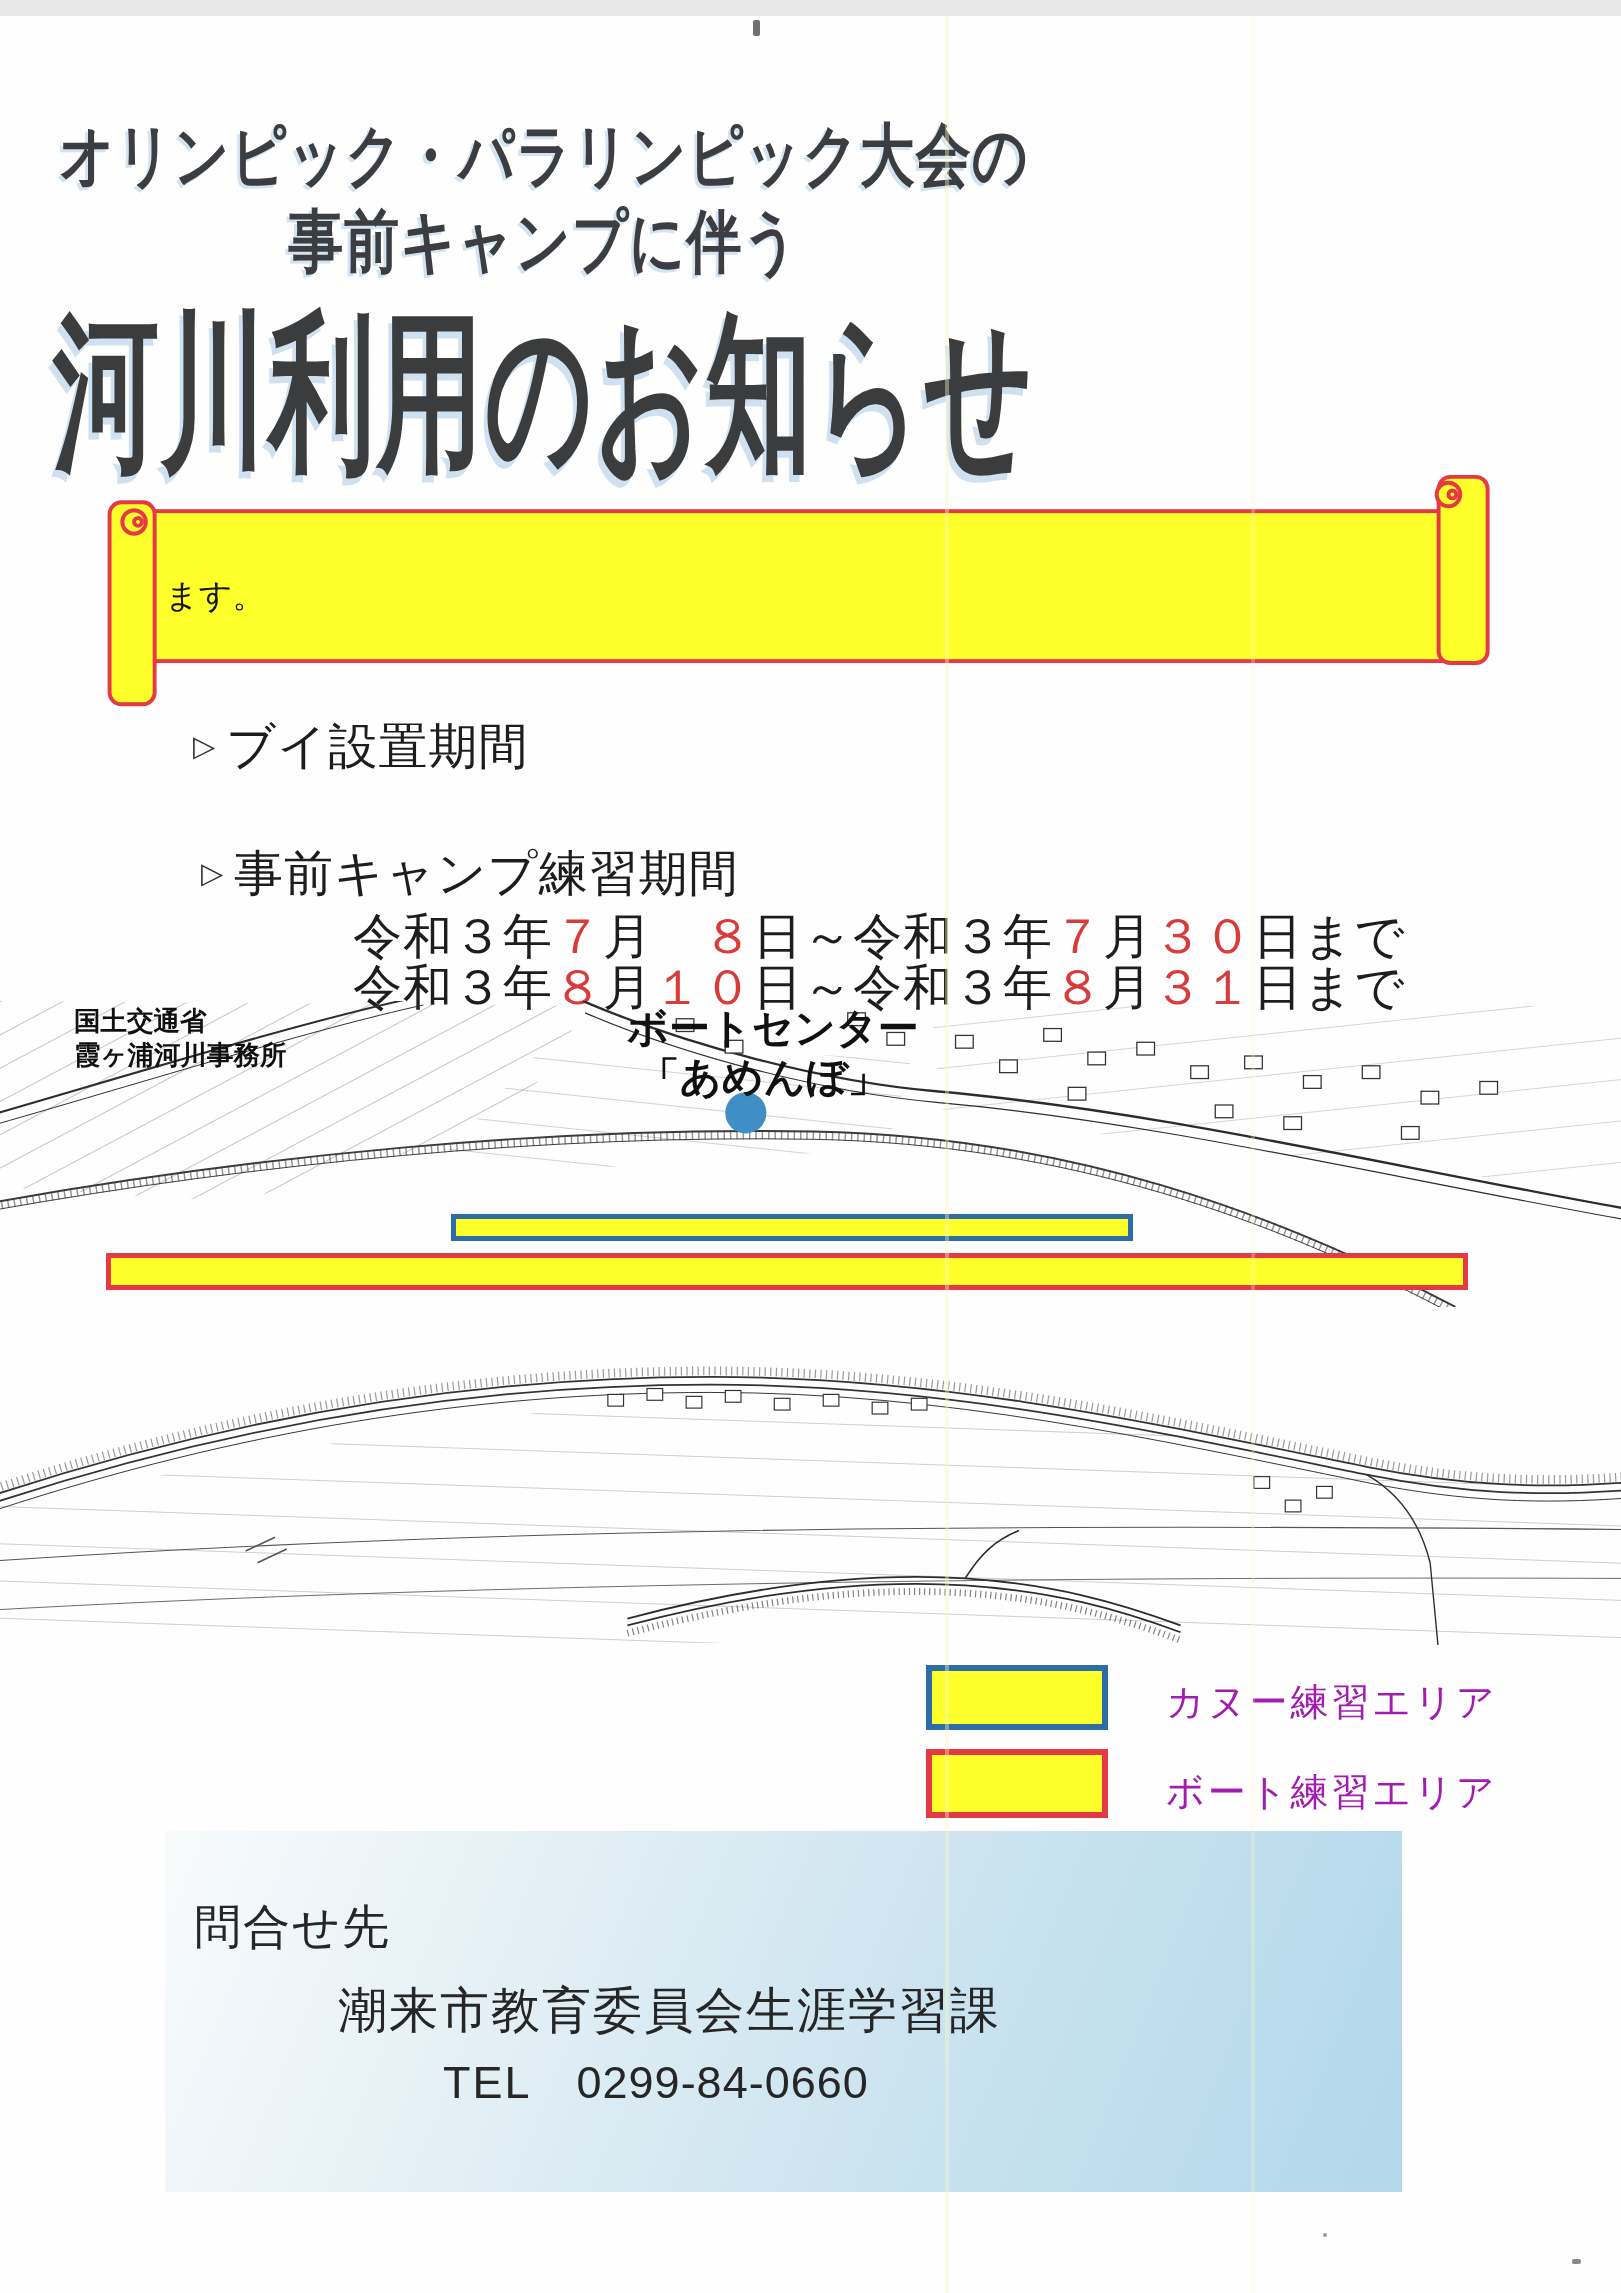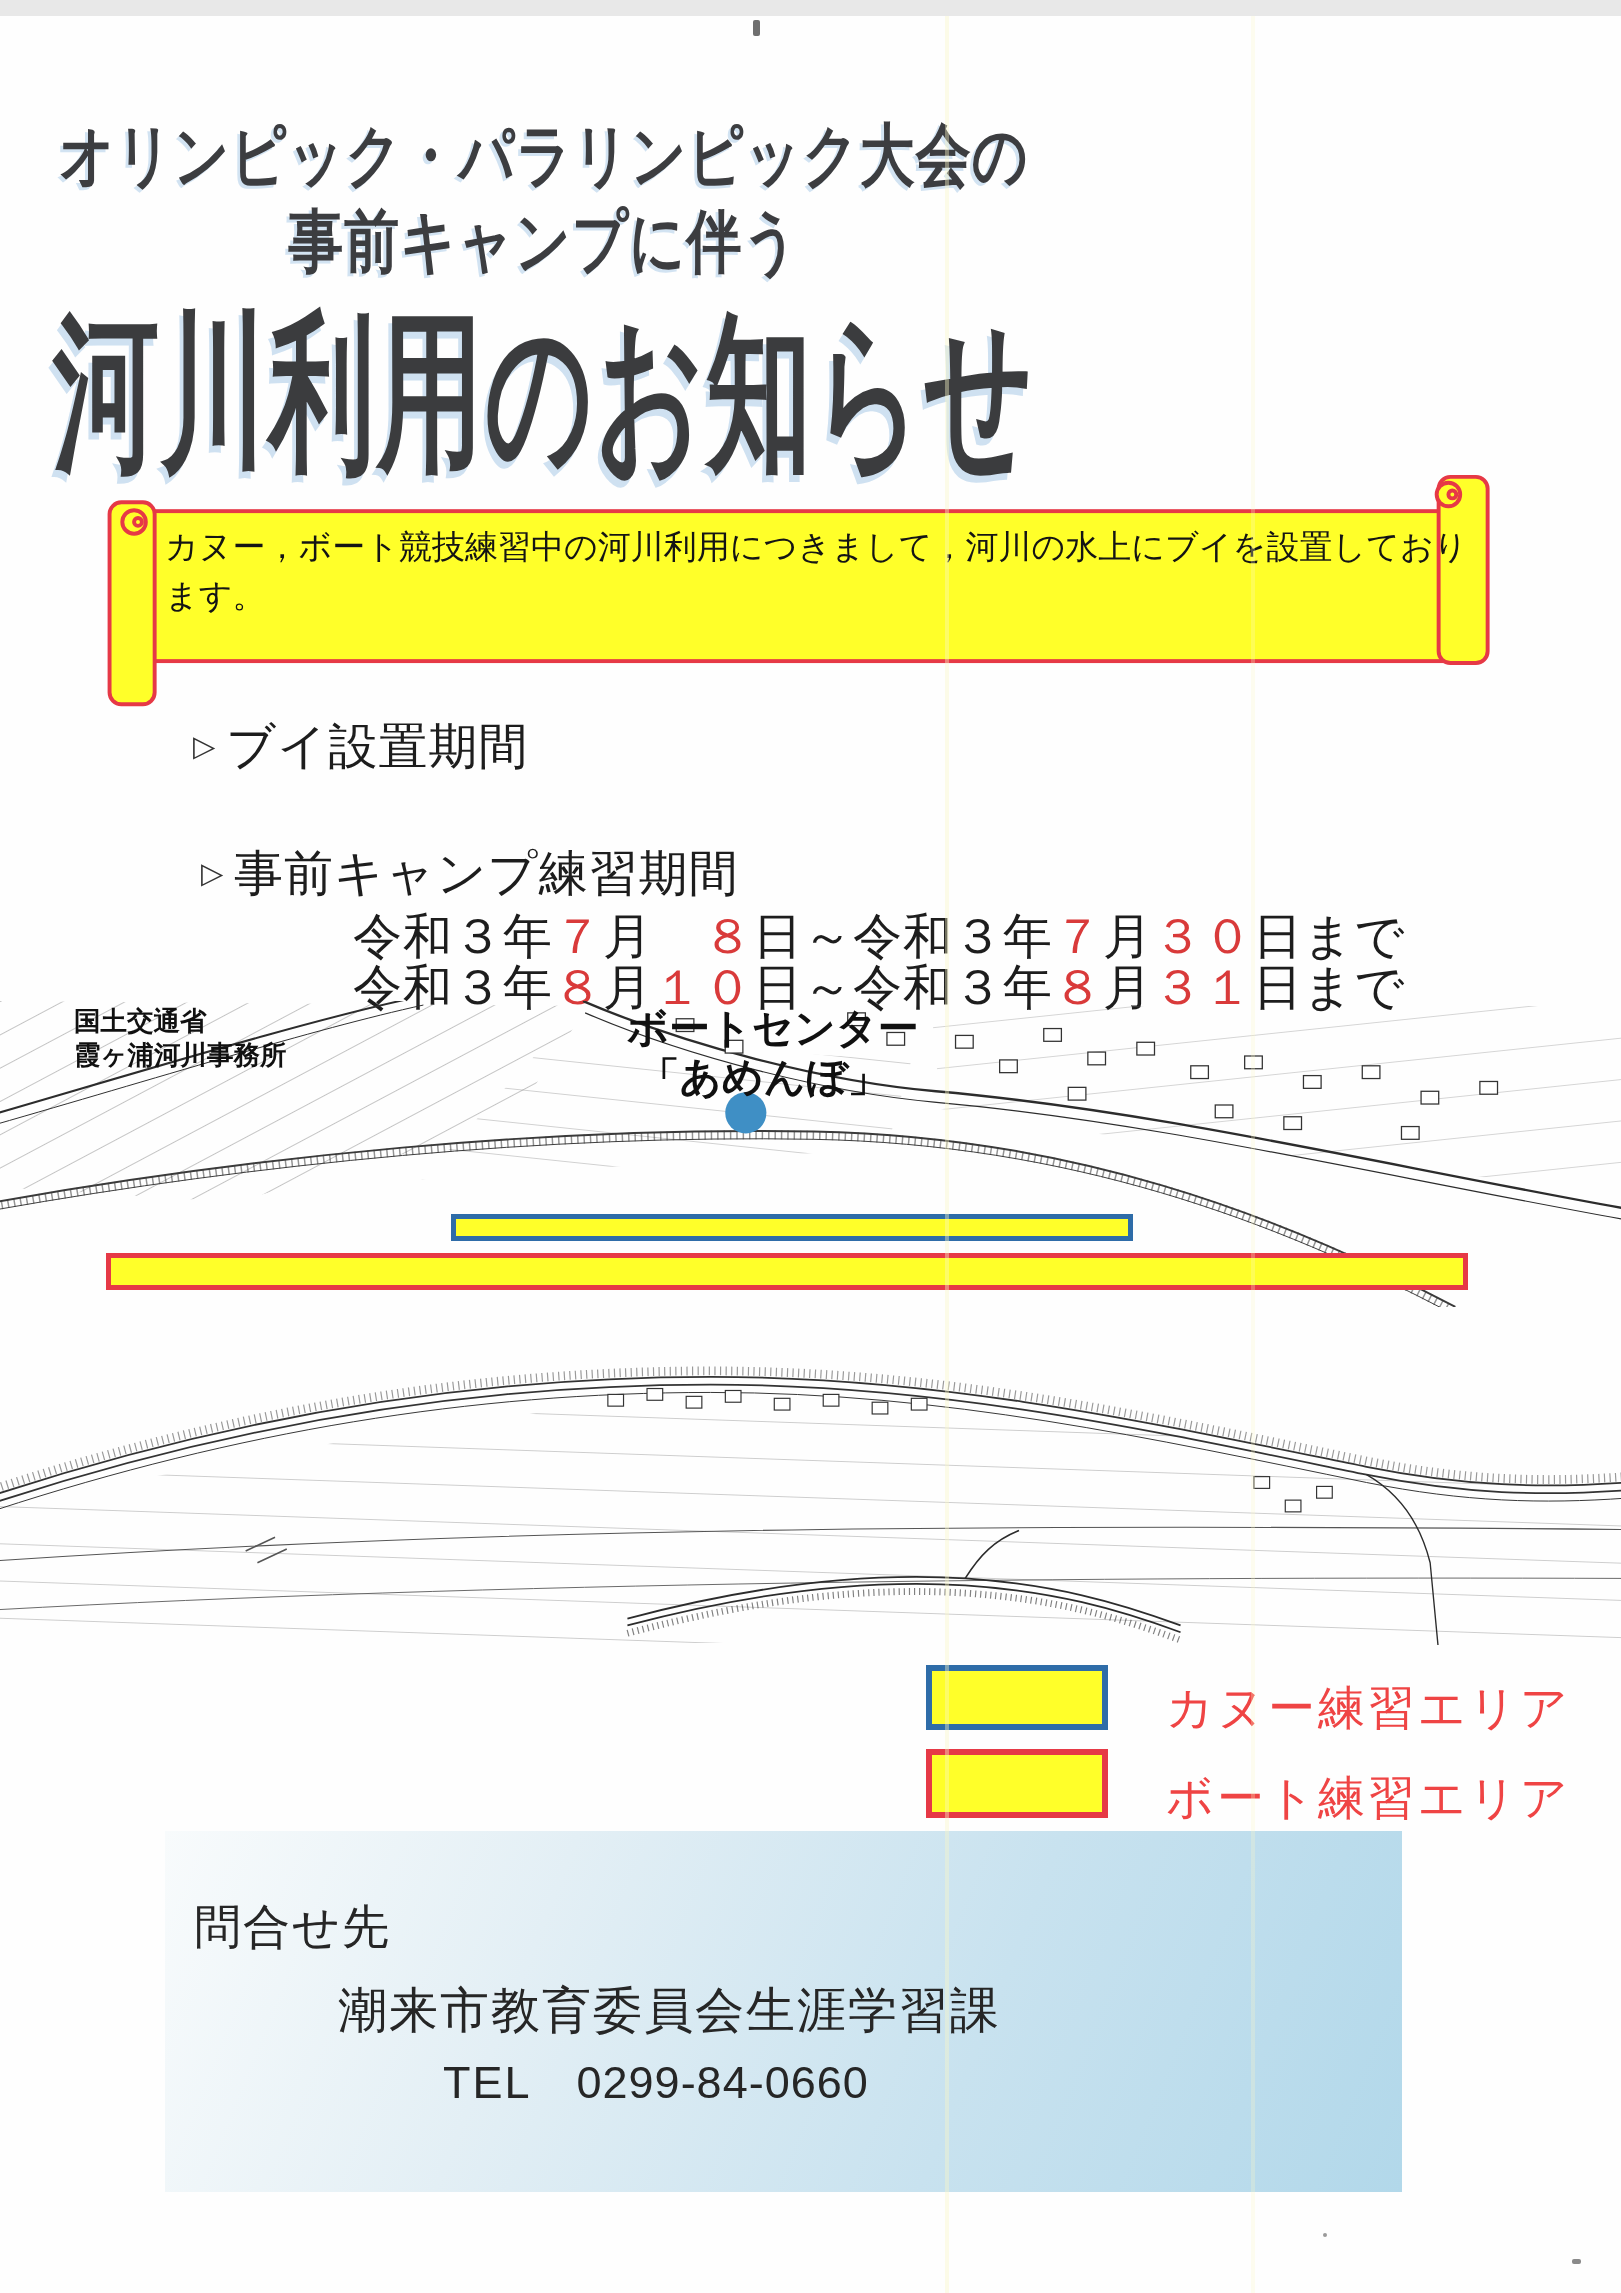--- a/index.html
+++ b/index.html
@@ -36,21 +36,21 @@
   .mlabel{font-weight:700;color:#101010;}
   .office{font-size:26.5px;line-height:1.3;}
   .bclabel{font-size:41px;line-height:1.2;}
   
   .area-rect{box-sizing:border-box;background:#ffff29;}
   .canoe-border{border:5.9px solid #2e6ca8;}
   .boat-border{border:5.9px solid #e63946;}
   .leg-rect{box-sizing:border-box;background:#ffff29;}
   .leg-canoe{border:6.9px solid #2e6ca8;}
   .leg-boat{border:6.9px solid #e63946;}
-  .leg-label{font-size:47px;color:#ef4444;letter-spacing:2.9px;text-align:right;}
+  .leg-label{font-size:38px;color:#a21caf;letter-spacing:2.9px;text-align:right;}
   
   .contact-panel{
     left:165px;top:1815px;width:1237px;height:361px;
     background:linear-gradient(112deg,#f8fbfc 0%,#e3eff5 30%,#c8e2ef 65%,#b2d8ea 100%);
   }
   .c1{font-size:47px;color:#262626;letter-spacing:2px;}
   .c2{font-size:49px;color:#262626;letter-spacing:2px;}
   .c3{font-size:45px;color:#262626;letter-spacing:2px;}
   .c3 .tel-num{margin-left:45px;letter-spacing:1px;}
   
@@ -70,21 +70,20 @@
     <g stroke="#e63946" stroke-width="4" fill="#ffff29">
       <rect x="48" y="43" width="1352" height="153"></rect>
       <rect x="22" y="34" width="46" height="206" rx="12"></rect>
       <rect x="1378" y="8" width="50" height="190" rx="12"></rect>
       <circle cx="47" cy="54" r="12"></circle>
       <circle cx="51" cy="54" r="4"></circle>
       <circle cx="1388" cy="26" r="12"></circle>
       <circle cx="1392" cy="26" r="4"></circle>
     </g>
   </svg>
-  <div class="abs btxt nowrap" style="left:165px;top:514px">カヌー，ボート競技練習中の河川利用につきまして，河川の水上にブイを設置しており</div>
   <div class="abs btxt nowrap" style="left:165px;top:563px">ます。</div>
 
   <div class="abs bullet-line nowrap" style="left:193px;top:698px">
     <span class="tri">▷</span><span>ブイ設置期間</span>
   </div>
   <div class="abs bullet-line nowrap" style="left:201px;top:825px">
     <span class="tri">▷</span><span>事前キャンプ練習期間</span>
   </div>
   <div class="abs dateline nowrap" style="left:353px;top:888px">
     <span>令和３年</span><span class="rd">７</span><span>月　</span><span class="rd">８</span><span>日～令和３年</span><span class="rd">７</span><span>月</span><span class="rd">３０</span><span>日まで</span>

